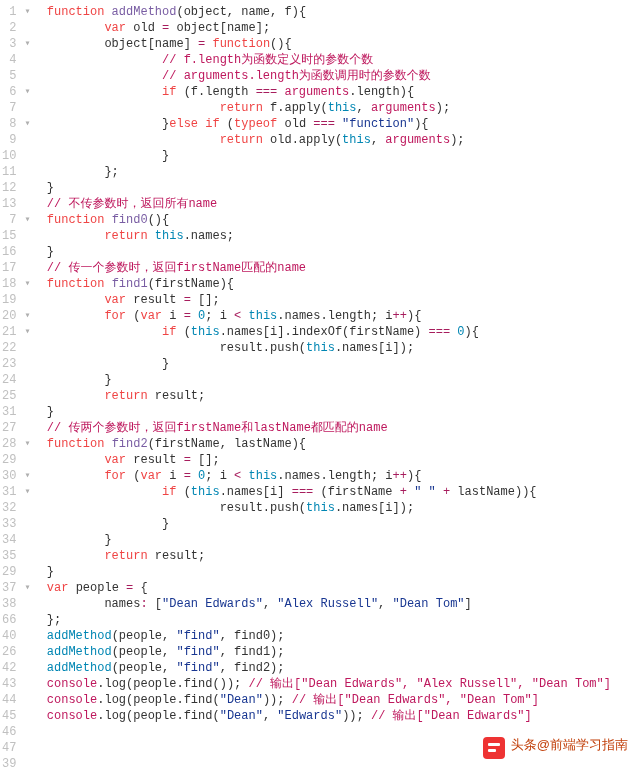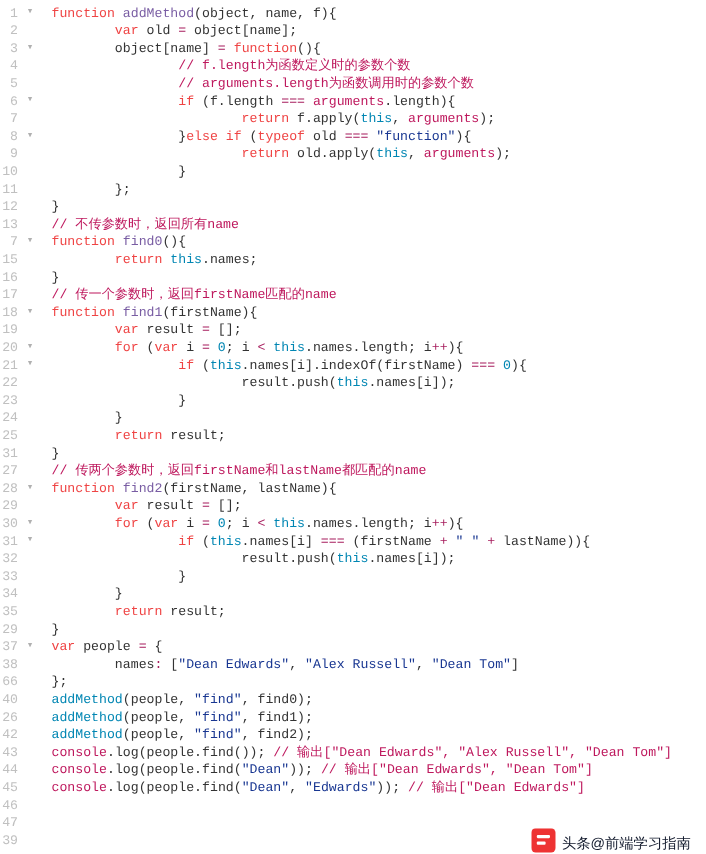--- a/index.html
+++ b/index.html
@@ -45,26 +45,26 @@
   .num { color: #0086b3; }      
   .str { color: #183691; }      
   .com { color: #be185d; }
   .id { color: #333; }
   .call { color: #0086b3; }
   .this { color: #0086b3; font-family: Liberation Mono, monospace; }
   .builtin { color: #be185d; }
   .watermark {
     position: fixed;
     right: 14px;
-    bottom: 1px;
+    bottom: 17px;
     font-family: sans-serif;
     font-size: 13px;
-    color: #0f172a;
+    color: #c2410c;
     display: flex;
-    align-items: flex-end;
+    align-items: flex-start;
     gap: 6px;
   }
   .watermark .logo {
     width: 22px; height: 22px; border-radius: 4px;
     background: #e33; position: relative;
   }
   .watermark .logo::before {
     content: ""; position: absolute; top: 6px; left: 5px;
     width: 12px; height: 3px; background: #fff; border-radius: 1px;
   }

